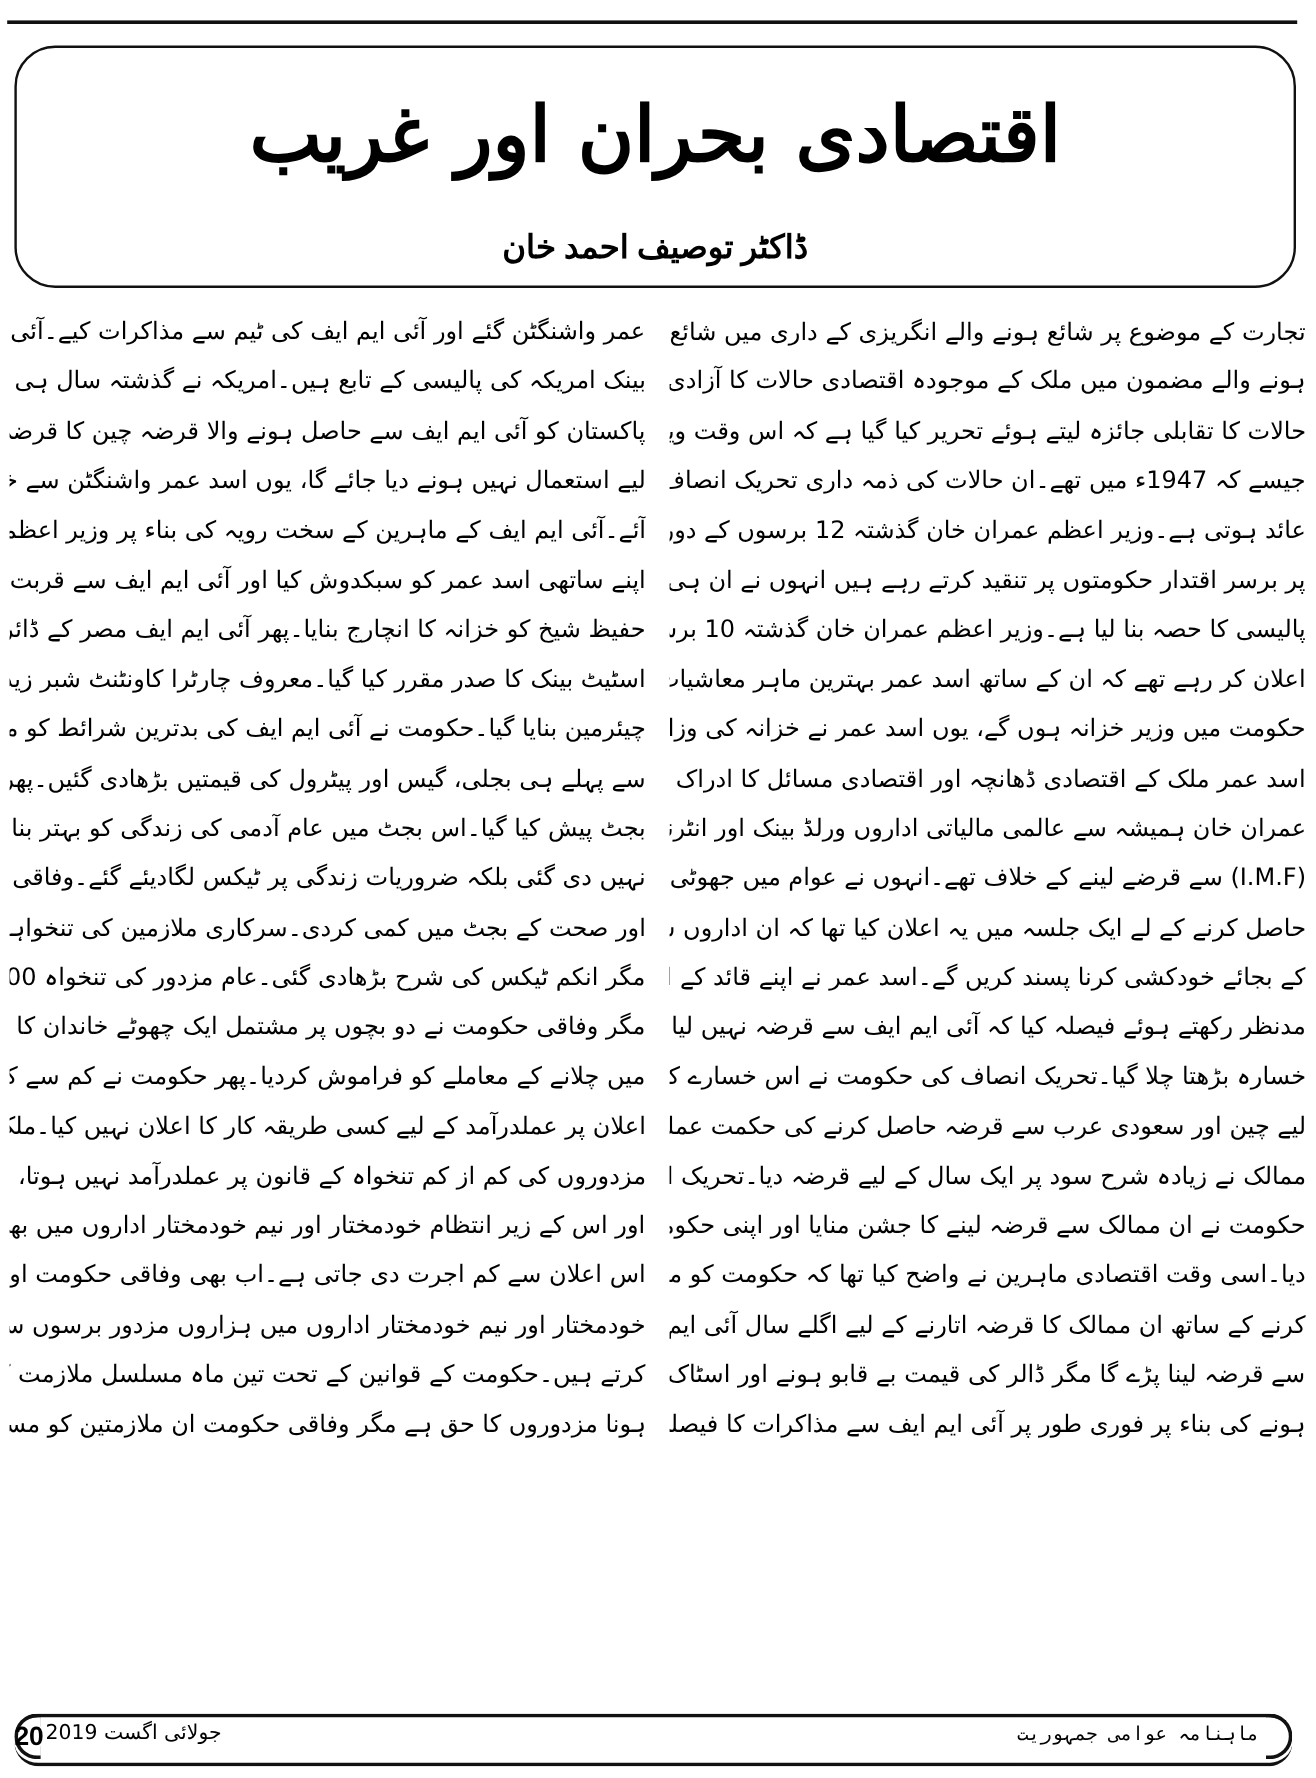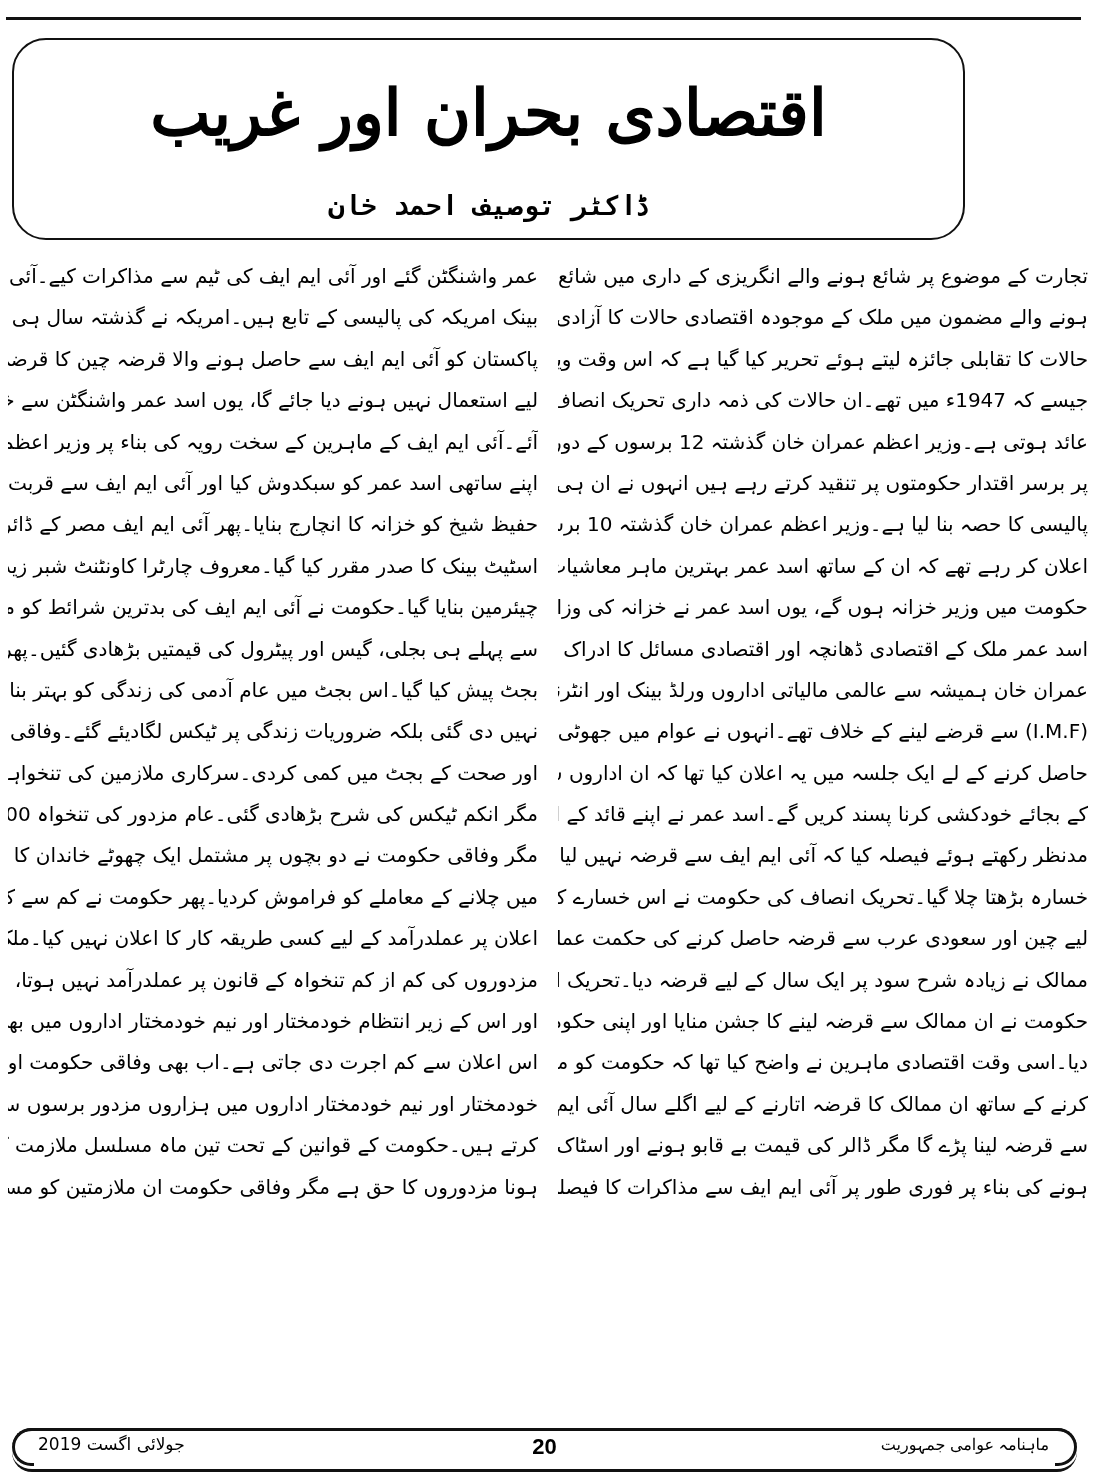--- a/index.html
+++ b/index.html
@@ -1,29 +1,29 @@
 <!DOCTYPE html>
 <html><head>
 <meta charset="utf-8">
 <style>
   html, body { margin: 0; padding: 0; background: #ffffff; }
   body { width: 1097px; height: 1482px; position: relative; overflow: hidden; color: #000; }
   .top-rule { position: absolute; left: 6px; right: 16px; top: 17px; height: 3px; background: #111; }
   .title-box {
-    position: absolute; left: 12px; top: 38px; width: 953px; height: 202px;
+    position: absolute; left: 12px; top: 38px; width: 1068px; height: 202px;
     border: 2.5px solid #111; border-radius: 34px; box-sizing: border-box;
     direction: rtl; text-align: center;
   }
   .title {
     position: absolute; left: 0; right: 0; top: 38px;
     font-family: "DejaVu Serif", serif; font-size: 64px; font-weight: bold; line-height: 1.1;
   }
   .author {
     position: absolute; left: 0; right: 0; top: 150px;
-    font-family: Liberation Mono, monospace; font-size: 27px; font-weight: bold;
+    font-family: Liberation Serif, serif; font-size: 27px; font-weight: bold;
   }
   .column {
     position: absolute; top: 256px; width: 530px; height: 1150px;
     direction: rtl; font-family: "DejaVu Sans", sans-serif; font-size: 20px;
   }
   .column.right { left: 558px; }
   .column.left { left: 8px; }
   .line {
     height: 41.4px; line-height: 41.4px; white-space: nowrap; overflow: hidden;
     text-align: justify; text-align-last: justify;
@@ -37,26 +37,26 @@
     content: ""; position: absolute; top: -3px; width: 22px; height: 38px;
     border: 3px solid #111; box-sizing: border-box;
   }
   .footer::before { left: 0; border-right: none; border-radius: 20px 0 0 20px; }
   .footer::after { right: 0; border-left: none; border-radius: 0 20px 20px 0; }
   .footer-date {
     position: absolute; left: 26px; top: 3px; direction: rtl;
     font-family: "DejaVu Sans", sans-serif; font-size: 17px;
   }
   .footer-page {
-    position: absolute; left: 0; right: 0; top: 0; text-align: center;
+    position: absolute; left: 0; right: 0; top: 0; text-align: left;
     font-family: "Liberation Sans", sans-serif; font-size: 22px; font-weight: bold; line-height: 32px;
   }
   .footer-mag {
     position: absolute; right: 28px; top: 4px; direction: rtl;
-    font-family: Liberation Sans, sans-serif; font-size: 16px;
+    font-family: Liberation Mono, monospace; font-size: 16px;
   }
 </style>
 </head>
 <body>
 
 <div class="top-rule"></div>
 
 <div class="title-box">
   <div class="title">اقتصادی بحران اور غریب</div>
   <div class="author">ڈاکٹر توصیف احمد خان</div>

